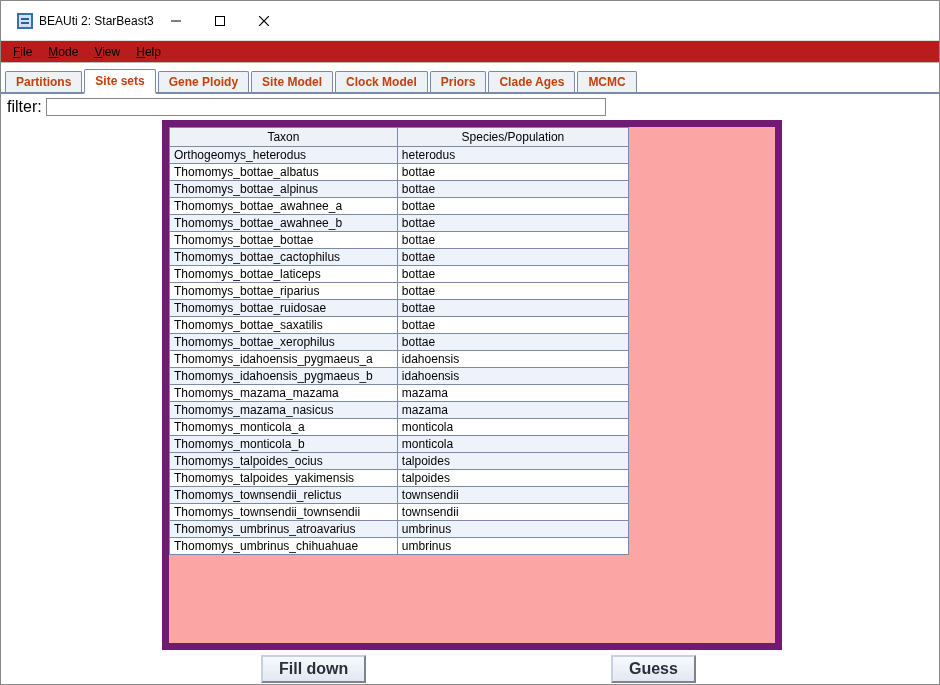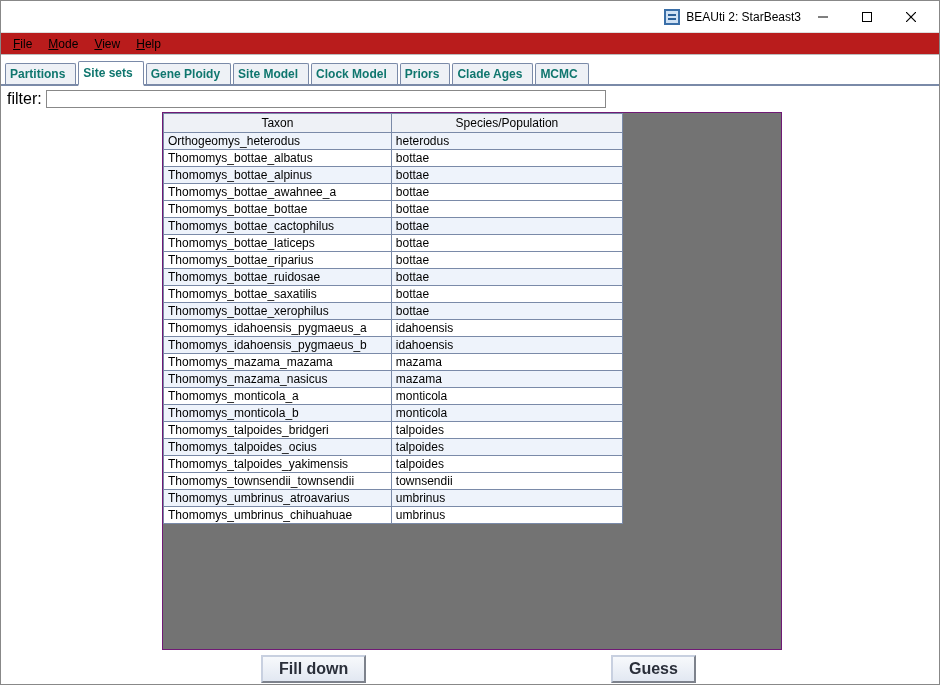--- a/index.html
+++ b/index.html
@@ -8,25 +8,25 @@
     font-family: Tahoma, Arial, sans-serif;
     font-size: 12px;
     background: #fff;
     color: #000;
     width: 940px;
     height: 685px;
     overflow: hidden;
   }
   .window { width: 940px; height: 685px; display: flex; flex-direction: column; border: 1px solid #888; background:#fff;}
   .titlebar {
-    height: 32px; display: flex; align-items: center;
-    padding: 0 6px;
+    height: 40px; display: flex; align-items: center;
+    padding: 0 16px;
     background: #fff;
     border-bottom: 1px solid #ddd;
-    justify-content: flex-end;
+    justify-content: flex-start;
   }
   .titlebar-left { display:flex; align-items:center; gap:6px; }
   .app-icon { width: 16px; height: 16px; }
   .title-text { font-size: 12px; }
   .win-controls { display:flex; gap:0; }
   .win-btn { width: 44px; height: 26px; display:flex; align-items:center; justify-content:center; cursor:pointer; }
   .win-btn svg { display:block; }
   .menubar {
     height: 22px;
     display:flex; align-items:center;
@@ -42,26 +42,26 @@
   .menubar .menu-item span { text-decoration: underline; }
   .tabbar {
     display:flex;
     align-items:flex-end;
     padding: 4px 4px 0 4px;
     gap: 2px;
     border-bottom: 2px solid #7a8aa8;
     background:#fff;
   }
   .tab {
-    padding: 3px 10px 3px 4px;
+    padding: 3px 10px 3px 10px;
     border: 1px solid #7a8aa8;
     border-bottom: none;
     background: #eef1f6;
     font-weight: bold;
-    color: #0f766e;
+    color: #c2410c;
     border-top-left-radius: 2px;
     border-top-right-radius: 2px;
     position: relative;
     cursor: pointer;
   }
   .tab.active {
     background: #fff;
     top: 2px;
     padding-top: 4px;
     padding-bottom: 4px;
@@ -82,22 +82,22 @@
     font-size: 12px;
   }
   .content-area {
     flex: 1;
     display:flex;
     padding: 0 6px 4px 6px;
   }
   .table-panel {
     margin-left: 155px;
     width: 620px;
-    border: 1px solid #701a75;
-    background: #737373;
+    border: 7px solid #701a75;
+    background: #fca5a5;
     display:flex;
     flex-direction:column;
   }
   .data-table {
     border-collapse: collapse;
     width: 460px;
     font-size: 12px;
   }
   .data-table th {
     background: #eef1f6;
@@ -218,20 +218,24 @@
               <td class="col-species">bottae</td>
             </tr>
             <tr class="even">
               <td class="col-taxon">Thomomys_bottae_alpinus</td>
               <td class="col-species">bottae</td>
             </tr>
             <tr class="odd">
               <td class="col-taxon">Thomomys_bottae_awahnee_a</td>
               <td class="col-species">bottae</td>
             </tr>
+            <tr class="even">
+              <td class="col-taxon">Thomomys_bottae_awahnee_b</td>
+              <td class="col-species">bottae</td>
+            </tr>
             <tr class="odd">
               <td class="col-taxon">Thomomys_bottae_bottae</td>
               <td class="col-species">bottae</td>
             </tr>
             <tr class="even">
               <td class="col-taxon">Thomomys_bottae_cactophilus</td>
               <td class="col-species">bottae</td>
             </tr>
             <tr class="odd">
               <td class="col-taxon">Thomomys_bottae_laticeps</td>
@@ -270,31 +274,31 @@
               <td class="col-species">mazama</td>
             </tr>
             <tr class="odd">
               <td class="col-taxon">Thomomys_monticola_a</td>
               <td class="col-species">monticola</td>
             </tr>
             <tr class="even">
               <td class="col-taxon">Thomomys_monticola_b</td>
               <td class="col-species">monticola</td>
             </tr>
-            <tr class="odd">
-              <td class="col-taxon">Thomomys_talpoides_bridgeri</td>
-              <td class="col-species">talpoides</td>
-            </tr>
             <tr class="even">
               <td class="col-taxon">Thomomys_talpoides_ocius</td>
               <td class="col-species">talpoides</td>
             </tr>
             <tr class="odd">
               <td class="col-taxon">Thomomys_talpoides_yakimensis</td>
               <td class="col-species">talpoides</td>
+            </tr>
+            <tr class="even">
+              <td class="col-taxon">Thomomys_townsendii_relictus</td>
+              <td class="col-species">townsendii</td>
             </tr>
             <tr class="odd">
               <td class="col-taxon">Thomomys_townsendii_townsendii</td>
               <td class="col-species">townsendii</td>
             </tr>
             <tr class="even">
               <td class="col-taxon">Thomomys_umbrinus_atroavarius</td>
               <td class="col-species">umbrinus</td>
             </tr>
             <tr class="odd">

